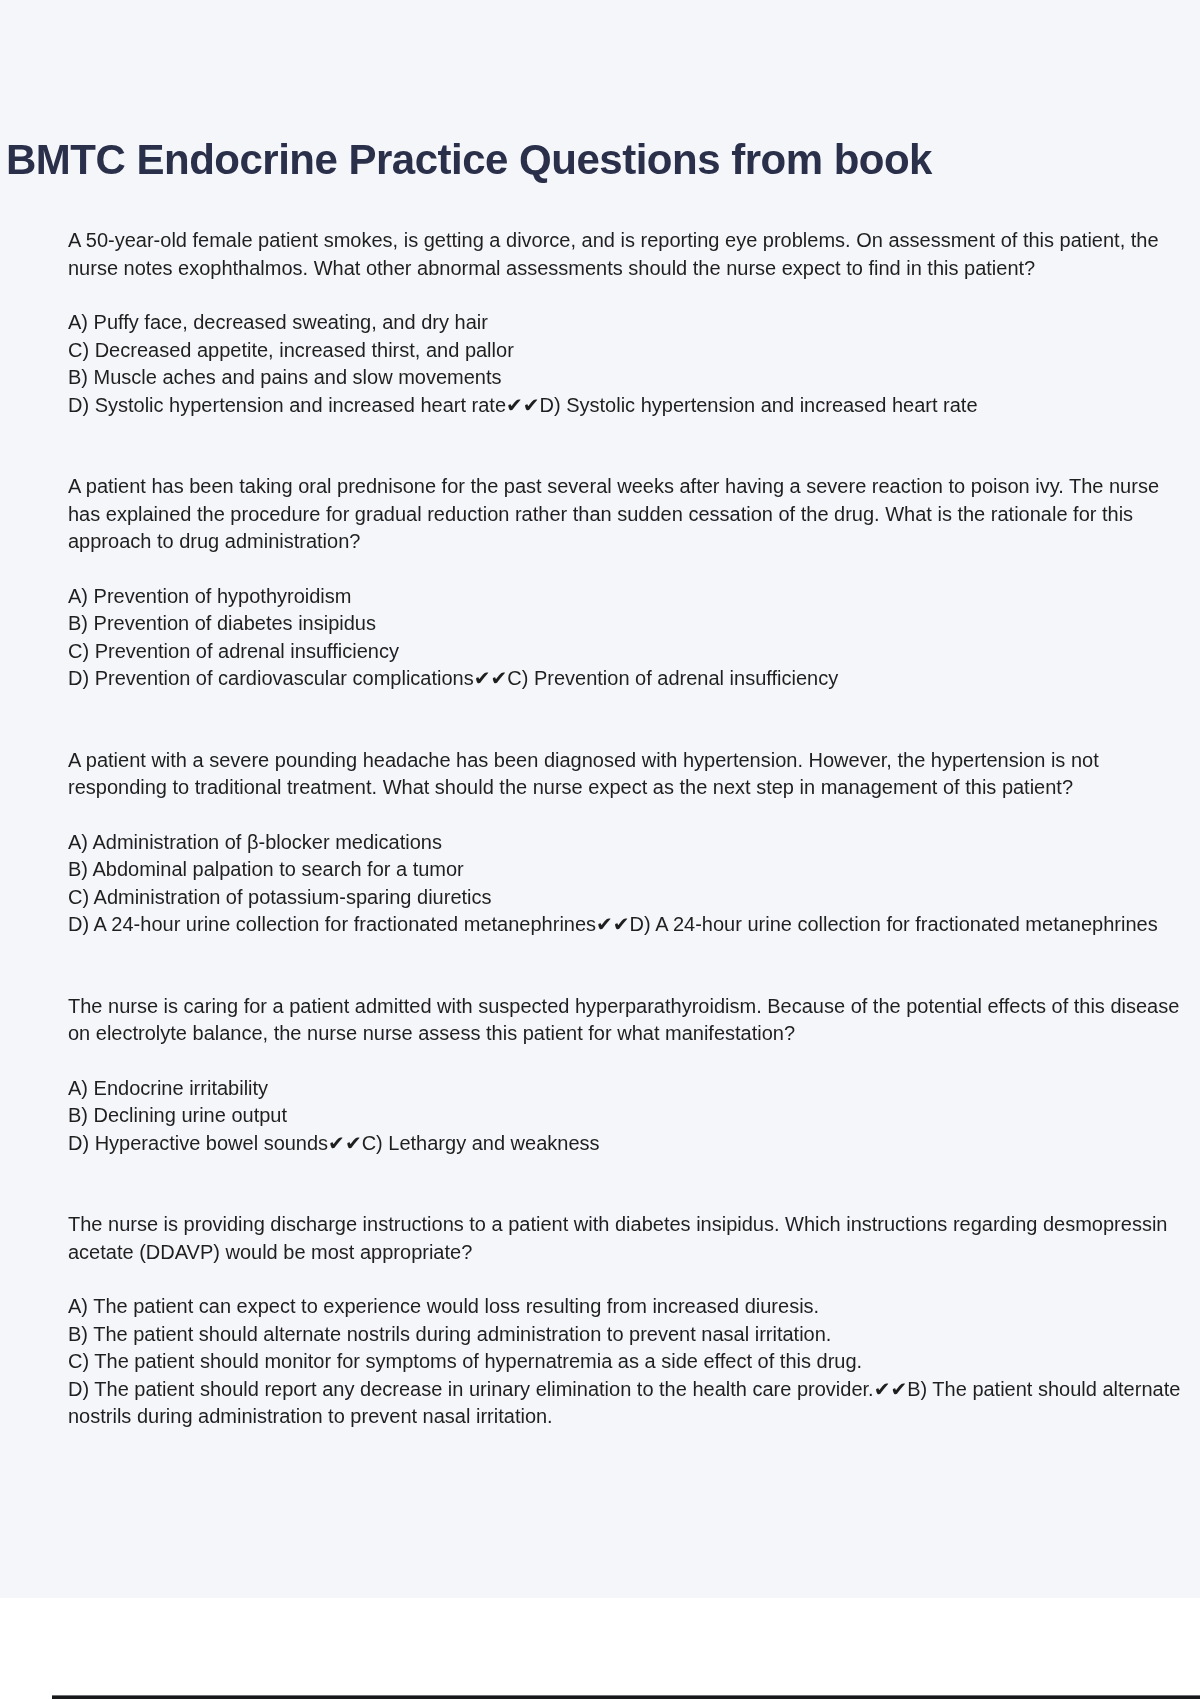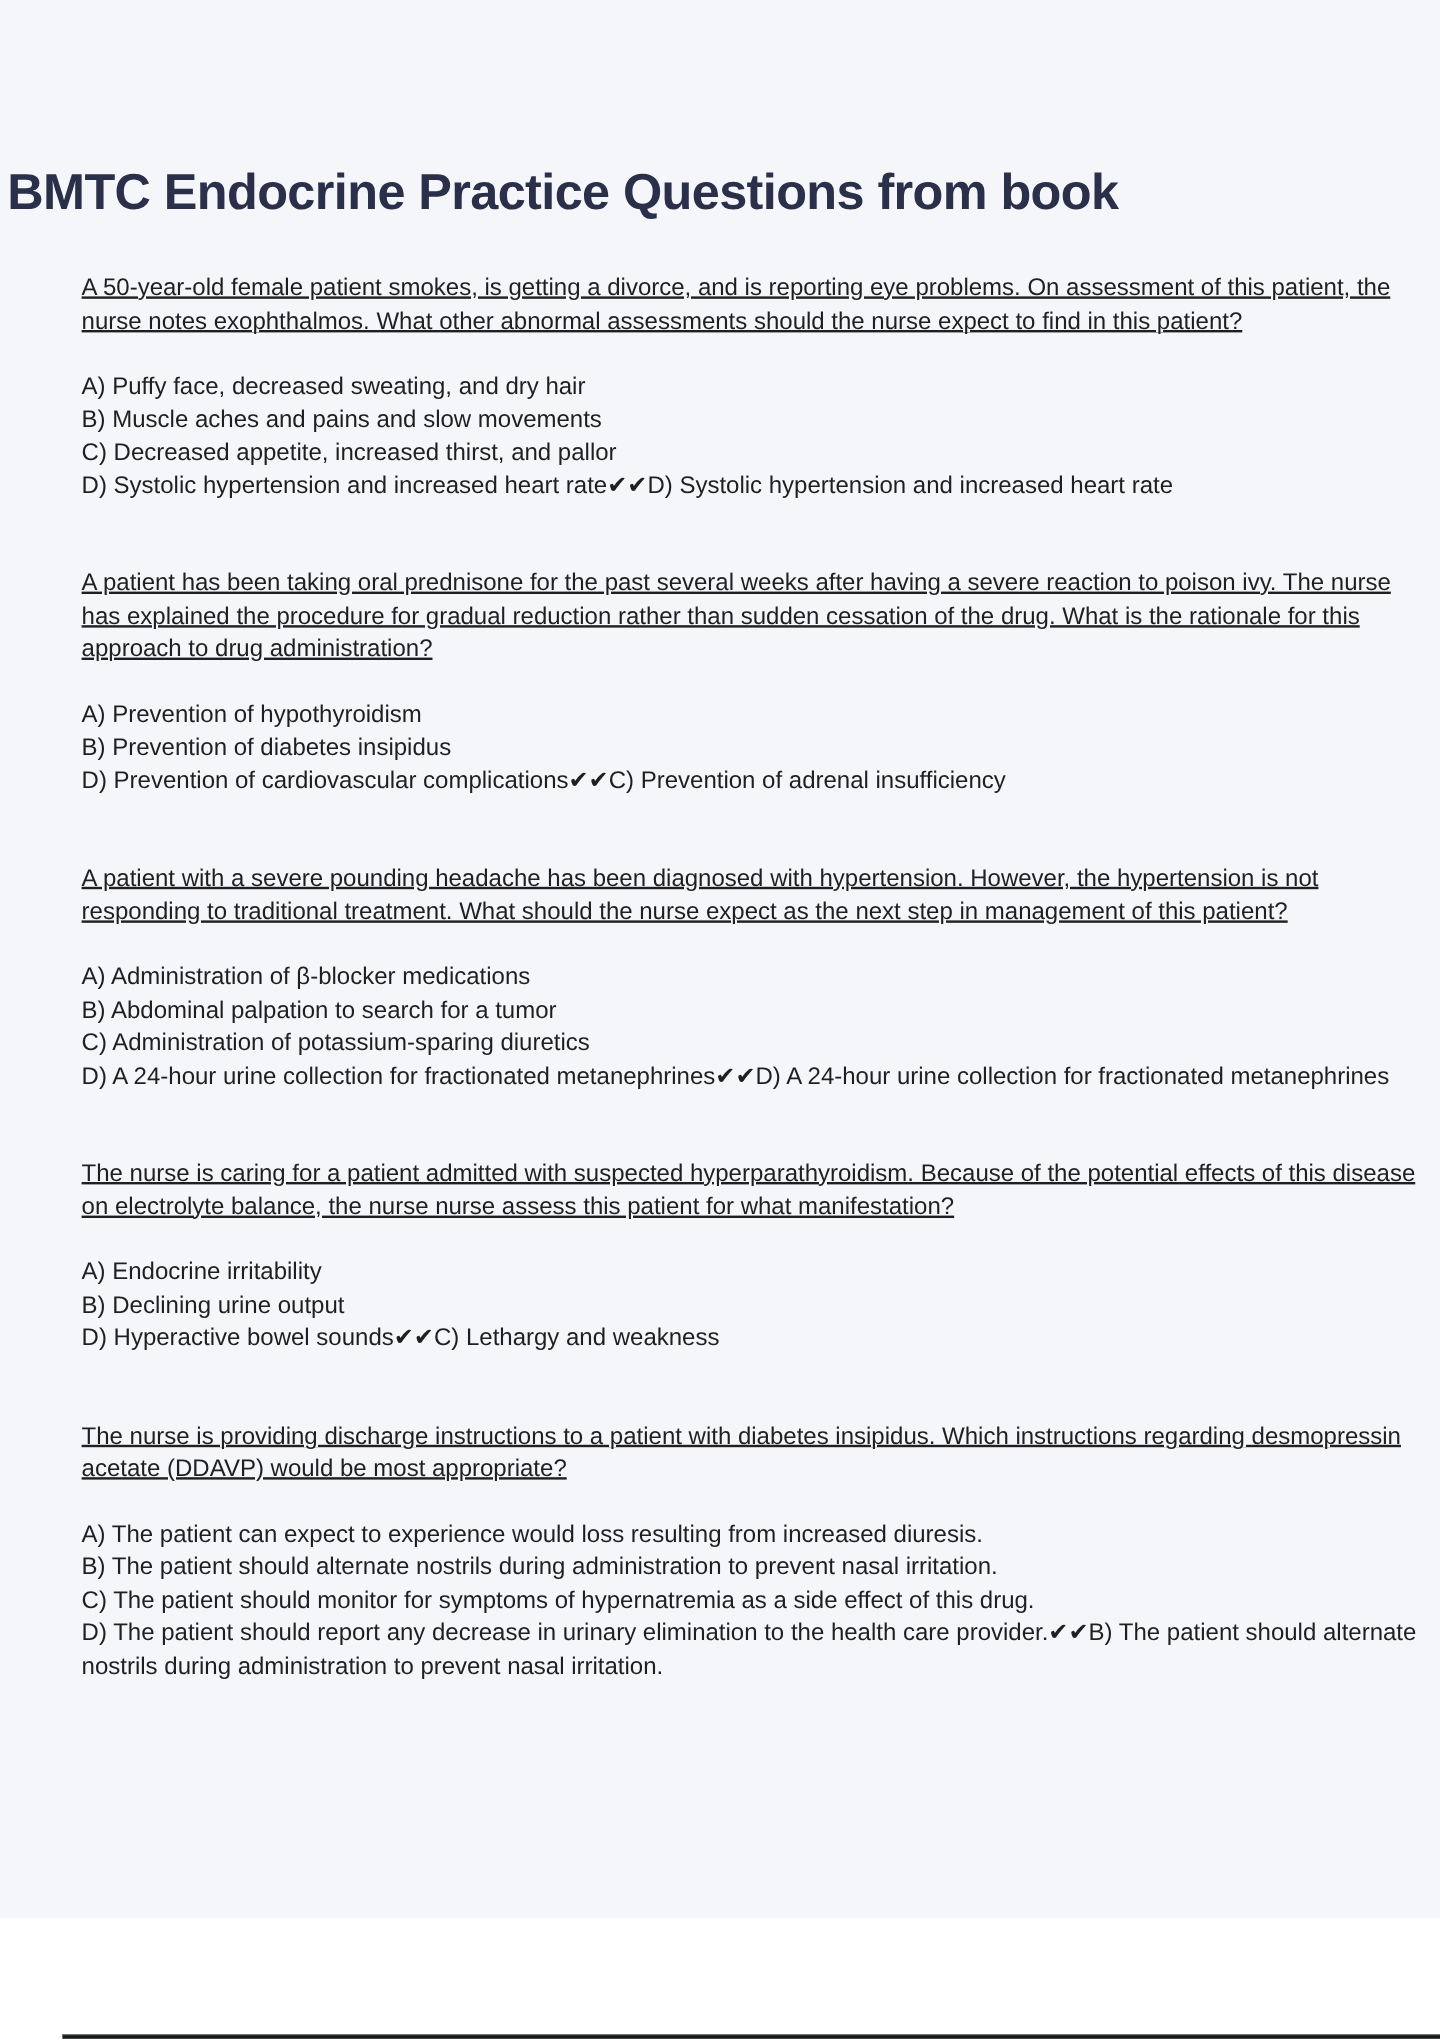--- a/index.html
+++ b/index.html
@@ -26,21 +26,20 @@
     margin-bottom: 42px;
   }
   .content {
     margin: 0 8px 0 68px;
     color: #1f1f1f;
     font-size: 20px;
     line-height: 27.5px;
   }
   .question-stem {
     margin: 0 0 27px 0;
-    text-decoration: underline;
   }
   .question-options {
     margin: 0 0 54px 0;
   }
   .option-line {
     display: block;
   }
   .page-break {
     position: absolute;
     left: 0;
@@ -65,31 +64,32 @@
 <div class="page">
 
   <h1 class="doc-title">BMTC Endocrine Practice Questions from book</h1>
 
   <div class="content">
 
     <div class="question">
       <p class="question-stem">A 50-year-old female patient smokes, is getting a divorce, and is reporting eye problems. On assessment of this patient, the nurse notes exophthalmos. What other abnormal assessments should the nurse expect to find in this patient?</p>
       <div class="question-options">
         <span class="option-line">A) Puffy face, decreased sweating, and dry hair</span>
+        <span class="option-line">C) Decreased appetite, increased thirst, and pallor</span>
         <span class="option-line">B) Muscle aches and pains and slow movements</span>
-        <span class="option-line">C) Decreased appetite, increased thirst, and pallor</span>
         <span class="option-line">D) Systolic hypertension and increased heart rate✔✔D) Systolic hypertension and increased heart rate</span>
       </div>
     </div>
 
     <div class="question">
       <p class="question-stem">A patient has been taking oral prednisone for the past several weeks after having a severe reaction to poison ivy. The nurse has explained the procedure for gradual reduction rather than sudden cessation of the drug. What is the rationale for this approach to drug administration?</p>
       <div class="question-options">
         <span class="option-line">A) Prevention of hypothyroidism</span>
         <span class="option-line">B) Prevention of diabetes insipidus</span>
+        <span class="option-line">C) Prevention of adrenal insufficiency</span>
         <span class="option-line">D) Prevention of cardiovascular complications✔✔C) Prevention of adrenal insufficiency</span>
       </div>
     </div>
 
     <div class="question">
       <p class="question-stem">A patient with a severe pounding headache has been diagnosed with hypertension. However, the hypertension is not responding to traditional treatment. What should the nurse expect as the next step in management of this patient?</p>
       <div class="question-options">
         <span class="option-line">A) Administration of β-blocker medications</span>
         <span class="option-line">B) Abdominal palpation to search for a tumor</span>
         <span class="option-line">C) Administration of potassium-sparing diuretics</span>

